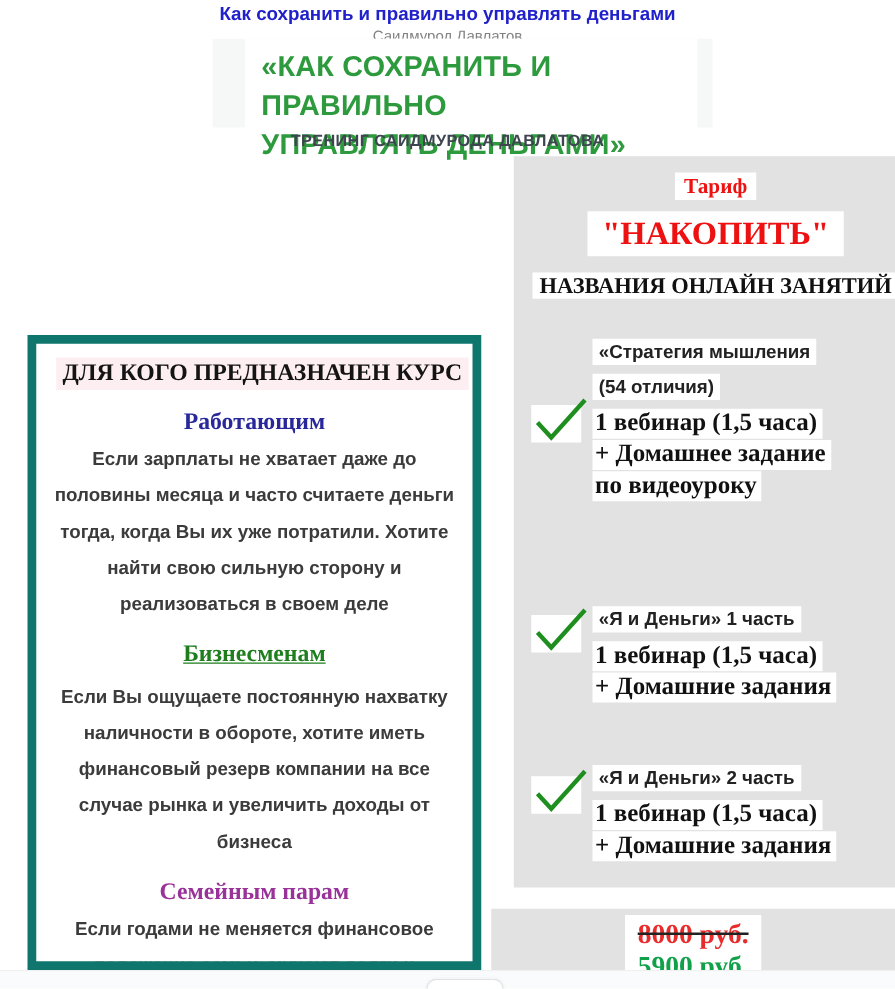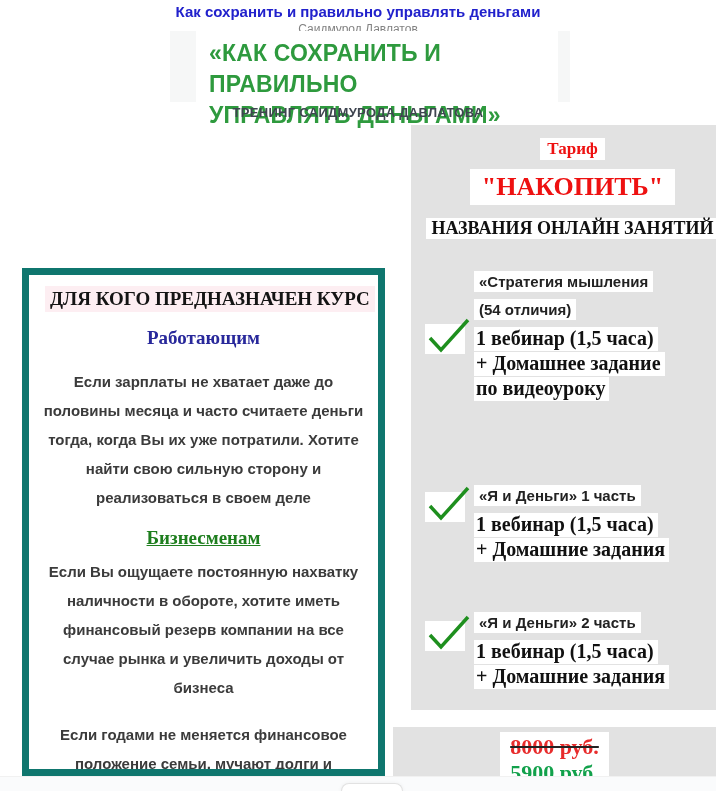--- a/index.html
+++ b/index.html
@@ -116,21 +116,21 @@
   }
   .sec-title {
     text-align:center; font-family:"Liberation Serif", serif;
     font-weight:bold; font-size:19px; margin-top:15px;
   }
   .sec-0 .sec-title { color:var(--navy); }
   .sec-1 .sec-title { color:var(--green2);text-decoration:underline; }
   .sec-2 .sec-title { color:var(--purple); }
   .sec-text {
     text-align:center; color:#3b3b3b; font-weight:bold; font-size:15px;
-    line-height:29px; padding:0 12px; margin-top:18px;
+    line-height:29px; padding:0 12px; margin-top:4px;
   }
   .sec-1 .sec-text { margin-top:8px; }
 
   
   .footer-strip {
     position:absolute; left:0; top:776px; width:716px; height:15px;
     background:#fafbfc; border-top:1px solid #f1f1f1;
   }
   .footer-pill {
     position:absolute; left:341px; top:783px; width:62px; height:12px;
@@ -218,18 +218,19 @@
     <div class="sec-title">Работающим</div>
     <div class="sec-text">Если зарплаты не хватает даже до половины месяца и часто считаете деньги тогда, когда Вы их уже потратили. Хотите найти свою сильную сторону и реализоваться в своем деле</div>
   </div>
 
   <div class="sec sec-1">
     <div class="sec-title">Бизнесменам</div>
     <div class="sec-text">Если Вы ощущаете постоянную нахватку наличности в обороте, хотите иметь финансовый резерв компании на все случае рынка и увеличить доходы от бизнеса</div>
   </div>
 
   <div class="sec sec-2">
+    <div class="sec-title">Семейным парам</div>
     <div class="sec-text">Если годами не меняется финансовое положение семьи, мучают долги и кредиты, еле сводите концы с концами, и никак не можете накопить даже небольшой семейный капитал</div>
   </div>
 </div>
 
 <div class="footer-strip"></div>
 <div class="footer-pill"></div>
 
 </body></html>

